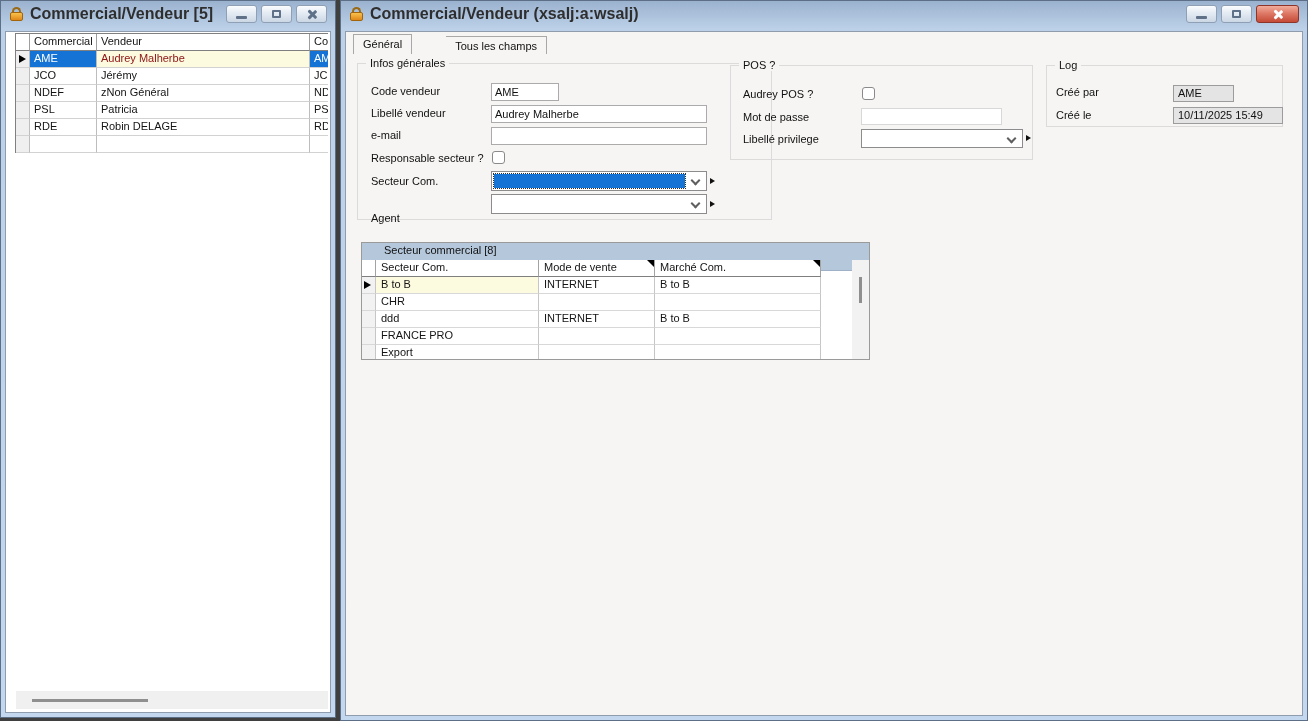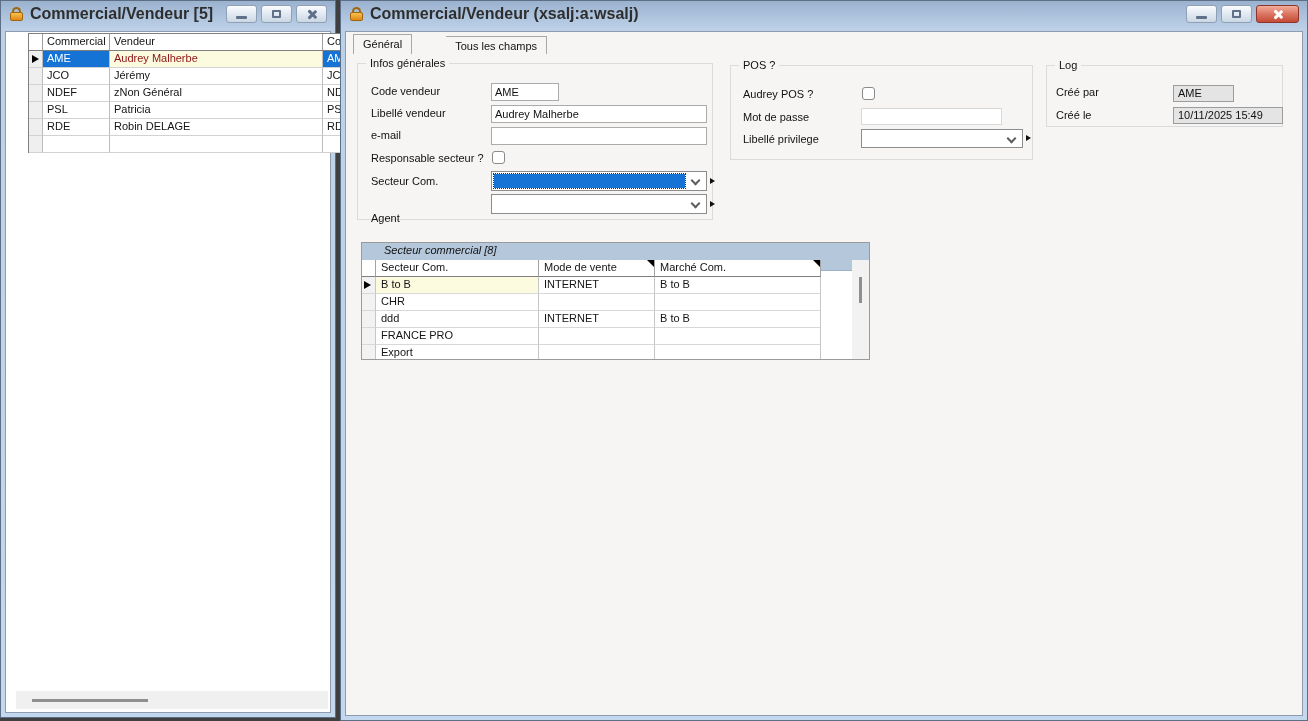--- a/index.html
+++ b/index.html
@@ -33,21 +33,21 @@
   .glyph-x::before,.glyph-x::after { content:""; position:absolute; left:4.5px; top:0;
       width:2.5px; height:11px; background:currentColor; border-radius:1px; }
   .glyph-x::before { transform:rotate(45deg); }
   .glyph-x::after  { transform:rotate(-45deg); }
 
   .client { position:absolute; left:4px; right:4px; top:30px; bottom:4px;
             background:#FFFFFF; border:1px solid #8E9CAD; }
   .right-window .client { background:#F6F5F3; }
 
   
-  .ltable { position:absolute; left:22px; top:1px; width:313px; overflow:hidden;
+  .ltable { position:absolute; left:9px; top:1px; width:313px; overflow:hidden;
             border-left:1px solid #808080; border-top:1px solid #808080; background:#FFF; }
   .lrow { display:flex; height:17px; width:354px; }
   .lcell { font-size:11px; color:#141414; padding:1px 3px 0 4px; overflow:hidden; white-space:nowrap;
            border-right:1px solid #BDBDBD; border-bottom:1px solid #D2D2D2; }
   .lheader .lcell { border-right:1px solid #9E9E9E; border-bottom:1px solid #7F7F7F; background:#FFFFFF; }
   .lc-sel { width:14px; flex:none; background:#EFEFEF; padding:0; position:relative; }
   .lc-1 { width:67px; flex:none; }
   .lc-2 { width:213px; flex:none; }
   .lc-3 { width:60px; flex:none; }
   .cell-blue  { background:#1573D6; color:#FFFFFF; }
@@ -81,21 +81,21 @@
   .combo-fill { position:absolute; left:2px; top:2px; right:21px; bottom:2px;
                 background:#1573D6; outline:1px dotted #303030; }
   .combo-val { position:absolute; left:4px; top:2px; font-size:11px; color:#111; }
   .popup-arrow { position:absolute; width:0; height:0;
                  border-left:5px solid #101010; border-top:3.5px solid transparent; border-bottom:3.5px solid transparent; }
 
   
   .grid { position:absolute; left:15px; top:210px; width:509px; height:118px;
           border:1px solid #9A9A9A; background:#FFF; overflow:hidden; }
   .grid-caption { height:28px; background:#B5C7DB; border-bottom:1px solid #9FB1C6;
-                  font-size:11px; color:#111; padding:1px 0 0 22px;font-style:italic; }
+                  font-size:11px; color:#111; padding:1px 0 0 22px; }
   .grid-table { position:absolute; left:0; top:17px; width:459px; background:#FFF; }
   .grow { display:flex; height:17px; }
   .gcell { font-size:11px; color:#141414; padding:1px 4px 0 5px; overflow:hidden; white-space:nowrap;
            border-right:1px solid #C6C6C6; border-bottom:1px solid #D8D8D8; position:relative; }
   .ghead .gcell { border-right:1px solid #A3A3A3; border-bottom:1px solid #7F7F7F; background:#FFF; }
   .g-sel { width:14px; flex:none; background:#F2F2F2; padding:0; position:relative; }
   .g-1 { width:163px; flex:none; }
   .g-2 { width:116px; flex:none; }
   .g-3 { width:166px; flex:none; }
   .corner { position:absolute; right:0; top:0; width:0; height:0;
@@ -199,21 +199,21 @@
         </span>
     </span>
   </div>
   <div class="client">
 
     <div class="tabbar">
       <div class="tab active">Général</div>
       <div class="tab inactive">Tous les champs</div>
     </div>
 
-    <div class="group" style="left:11px; top:31px; width:356px; height:157px;">
+    <div class="group" style="left:11px; top:31px; width:415px; height:157px;">
       <span class="group-label">Infos générales</span>
       <span class="flabel" style="left:13px; top:21px;">Code vendeur</span>
       <input class="tinput" style="left: 133px; top: 19px; width: 68px; height: 18px;" value="AME">
       <span class="flabel" style="left:13px; top:43px;">Libellé vendeur</span>
       <input class="tinput" style="left: 133px; top: 41px; width: 216px; height: 18px;" value="Audrey Malherbe">
       <span class="flabel" style="left:13px; top:65px;">e-mail</span>
       <input class="tinput" style="left: 133px; top: 63px; width: 216px; height: 18px;" value="">
       <span class="flabel" style="left:13px; top:88px;">Responsable secteur ?</span>
       <span class="checkbox" style="left:134px; top:87px;"></span>
       <span class="flabel" style="left:13px; top:111px;">Secteur Com.</span>

